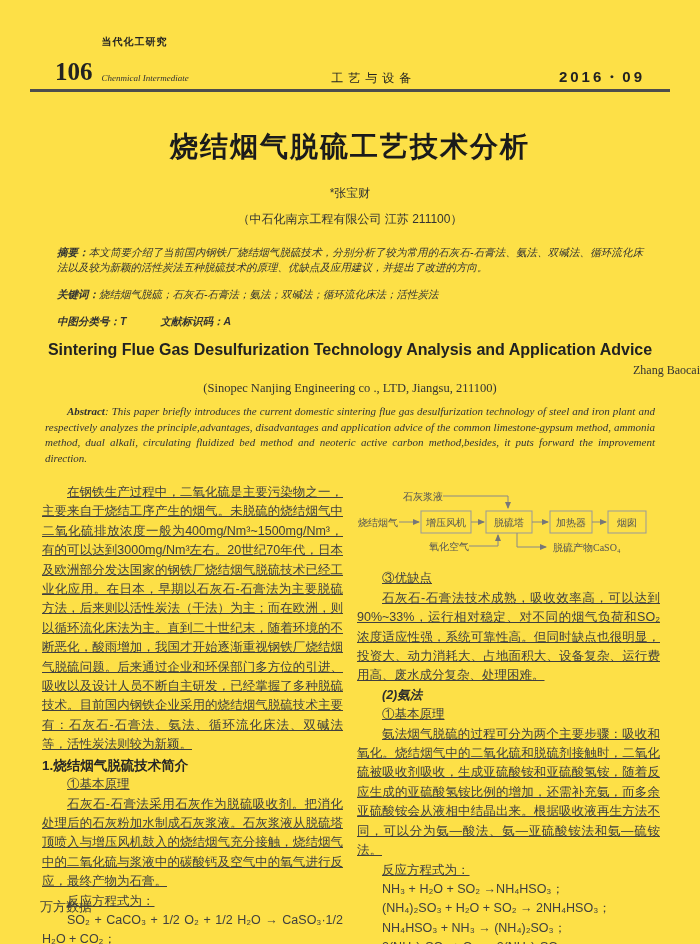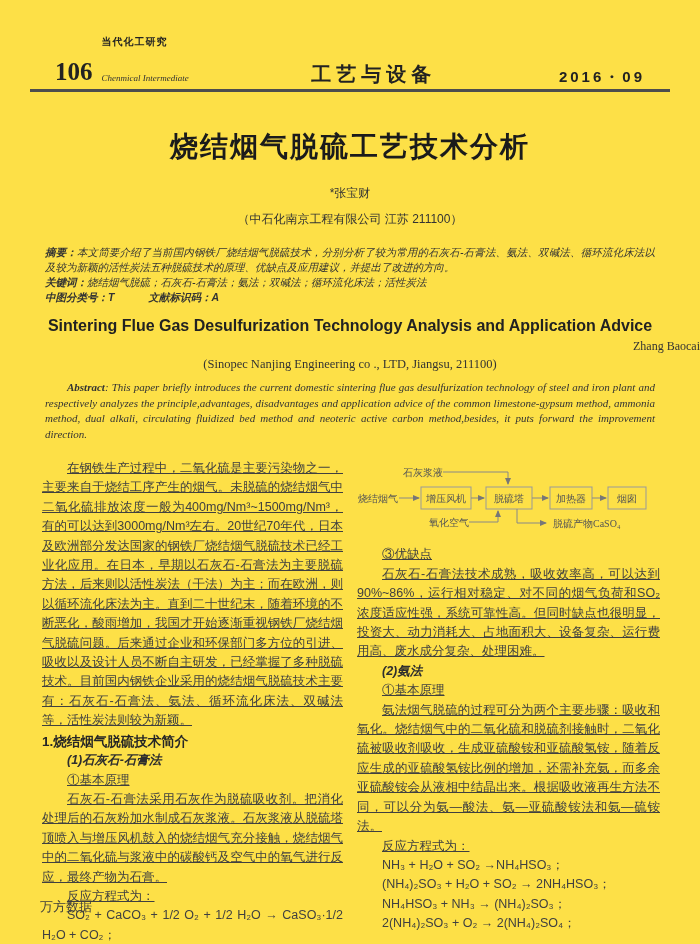--- a/index.html
+++ b/index.html
@@ -8,32 +8,32 @@
   
   .header{display:flex;align-items:flex-end;justify-content:space-between;
           padding:36px 55px 5px 55px;}
   .hdr-left{display:flex;align-items:flex-end;}
   .page-num{font-family:"Liberation Serif",serif;font-size:25px;font-weight:bold;
             color:#222;line-height:1;}
   .journal{margin-left:9px;padding-bottom:1px;}
   .journal-cn{font-size:10px;font-weight:bold;color:#222;letter-spacing:1px;line-height:11px;}
   .journal-en{font-family:"Liberation Serif",serif;font-style:italic;font-size:9px;
               color:#333;line-height:10px;margin-top:26px;}
-  .section-label{font-size:20px;font-weight:bold;color:#222;letter-spacing:5px;line-height:1;}
+  .section-label{font-size:12px;font-weight:normal;color:#222;letter-spacing:5px;line-height:1;}
   .issue{font-size:15px;font-weight:bold;color:#222;letter-spacing:3px;line-height:1;}
   .header-rule{border:none;border-top:3px solid #4d4d4d;margin:0 30px;}
   
   .main-title{margin-top:36px;text-align:center;font-size:28px;font-weight:bold;
               color:#1b1b1b;letter-spacing:2px;}
   .author{margin-top:19px;text-align:center;font-size:12px;color:#333;}
   .affiliation{margin-top:9px;text-align:center;font-size:12px;color:#333;}
   
   .cn-meta{margin:17px 45px 0 45px;font-size:10.5px;line-height:15px;color:#333;
            font-style:italic;}
-  .cn-meta p{margin:0;text-align:justify;}
+  .cn-meta p{margin:12px;text-align:justify;}
   .cn-meta .label{font-weight:bold;}
   .cn-meta .clc-line{font-weight:bold;}
   .clc-gap{display:inline-block;width:34px;}
   
   .en-title{margin-top:12px;text-align:center;font-size:16px;font-weight:bold;color:#222;}
   .en-author{margin-top:4px;text-align:right;font-family:"Liberation Serif",serif;
              font-size:12px;color:#333;}
   .en-affil{margin-top:3px;text-align:center;font-family:"Liberation Serif",serif;
             font-size:12.5px;color:#333;}
   .en-abs{margin:8px 45px 0 45px;font-family:"Liberation Serif",serif;font-style:italic;
@@ -90,21 +90,20 @@
   <div class="en-affil">(Sinopec Nanjing Engineering co ., LTD, Jiangsu, 211100)</div>
   <div class="en-abs">
     <p><span class="label">Abstract</span><span>: This paper briefly introduces the current domestic sintering flue gas desulfurization technology of steel and iron plant and respectively analyzes the principle,advantages, disadvantages and application advice of the common limestone-gypsum method, ammonia method, dual alkali, circulating fluidized bed method and neoteric active carbon method,besides, it puts forward the improvement direction.</span></p>
   </div>
 
   <div class="columns">
 
     <div class="col">
       <p class="p-indent">在钢铁生产过程中，二氧化硫是主要污染物之一，主要来自于烧结工序产生的烟气。未脱硫的烧结烟气中二氧化硫排放浓度一般为400mg/Nm³~1500mg/Nm³，有的可以达到3000mg/Nm³左右。20世纪70年代，日本及欧洲部分发达国家的钢铁厂烧结烟气脱硫技术已经工业化应用。在日本，早期以石灰石-石膏法为主要脱硫方法，后来则以活性炭法（干法）为主；而在欧洲，则以循环流化床法为主。直到二十世纪末，随着环境的不断恶化，酸雨增加，我国才开始逐渐重视钢铁厂烧结烟气脱硫问题。后来通过企业和环保部门多方位的引进、吸收以及设计人员不断自主研发，已经掌握了多种脱硫技术。目前国内钢铁企业采用的烧结烟气脱硫技术主要有：石灰石-石膏法、氨法、循环流化床法、双碱法等，活性炭法则较为新颖。</p>
       <p class="sec-h1">1.烧结烟气脱硫技术简介</p>
-      <p class="sec-h2">(1)石灰石-石膏法</p>
       <p class="p-indent">①基本原理</p>
       <p class="p-indent">石灰石-石膏法采用石灰作为脱硫吸收剂。把消化处理后的石灰粉加水制成石灰浆液。石灰浆液从脱硫塔顶喷入与增压风机鼓入的烧结烟气充分接触，烧结烟气中的二氧化硫与浆液中的碳酸钙及空气中的氧气进行反应，最终产物为石膏。</p>
       <p class="p-indent">反应方程式为：</p>
       <p class="eq">SO₂ + CaCO₃ + 1/2 O₂ +  1/2 H₂O → CaSO₃·1/2 H₂O + CO₂；</p>
 
     </div>
 
     <div class="col">
 
       
@@ -133,21 +132,21 @@
         <text x="260" y="41">烟囱</text>
 
         <text x="72" y="65">氧化空气</text>
         <polyline points="112,61 141,61 141,50" marker-end="url(#arr)"></polyline>
 
         <polyline points="160,48 160,62 189,62" marker-end="url(#arr)"></polyline>
         <text x="196" y="66">脱硫产物CaSO₄</text>
       </svg>
 
       <p class="p-indent">③优缺点</p>
-      <p class="p-indent">石灰石-石膏法技术成熟，吸收效率高，可以达到90%~86%，运行相对稳定、对不同的烟气负荷和SO₂浓度适应性强，系统可靠性高。但同时缺点也很明显，投资大、动力消耗大、占地面积大、设备复杂、运行费用高、废水成分复杂、处理困难。</p>
+      <p class="p-indent">石灰石-石膏法技术成熟，吸收效率高，可以达到90%~33%，运行相对稳定、对不同的烟气负荷和SO₂浓度适应性强，系统可靠性高。但同时缺点也很明显，投资大、动力消耗大、占地面积大、设备复杂、运行费用高、废水成分复杂、处理困难。</p>
       <p class="sec-h2">(2)氨法</p>
       <p class="p-indent">①基本原理</p>
       <p class="p-indent">氨法烟气脱硫的过程可分为两个主要步骤：吸收和氧化。烧结烟气中的二氧化硫和脱硫剂接触时，二氧化硫被吸收剂吸收，生成亚硫酸铵和亚硫酸氢铵，随着反应生成的亚硫酸氢铵比例的增加，还需补充氨，而多余亚硫酸铵会从液相中结晶出来。根据吸收液再生方法不同，可以分为氨—酸法、氨—亚硫酸铵法和氨—硫铵法。</p>
       <p class="p-indent">反应方程式为：</p>
       <p class="eq">NH₃ + H₂O + SO₂ →NH₄HSO₃；</p>
       <p class="eq">(NH₄)₂SO₃ + H₂O + SO₂ → 2NH₄HSO₃；</p>
       <p class="eq">NH₄HSO₃ + NH₃ → (NH₄)₂SO₃；</p>
       <p class="eq">2(NH₄)₂SO₃ + O₂ → 2(NH₄)₂SO₄；</p>
       
       

